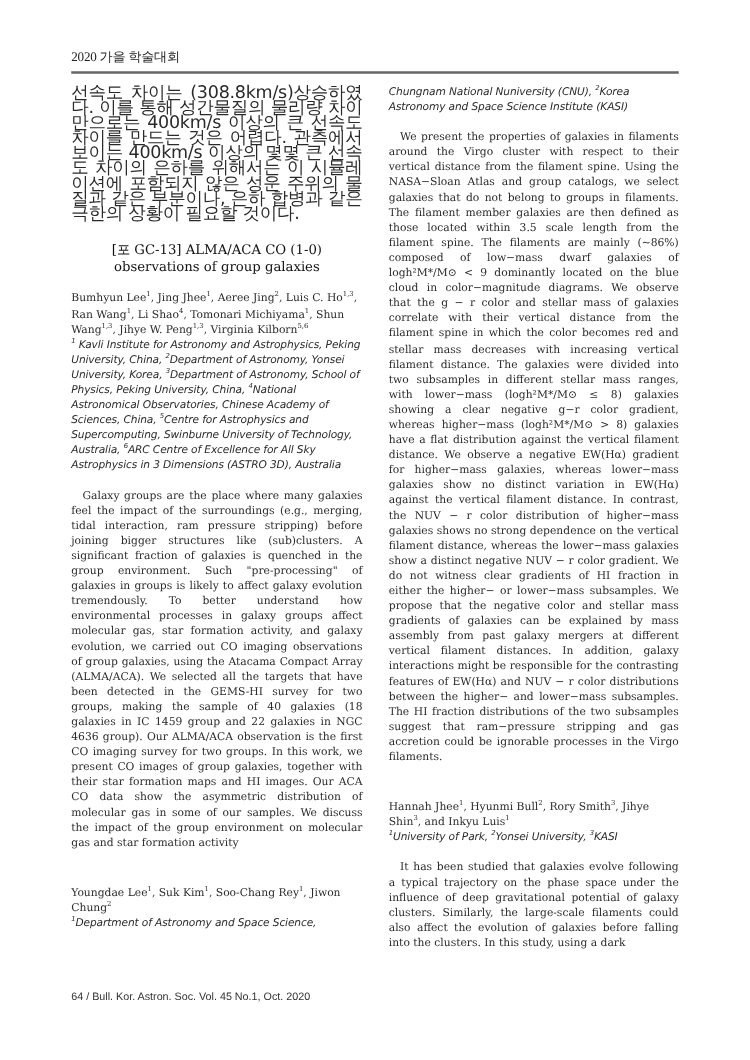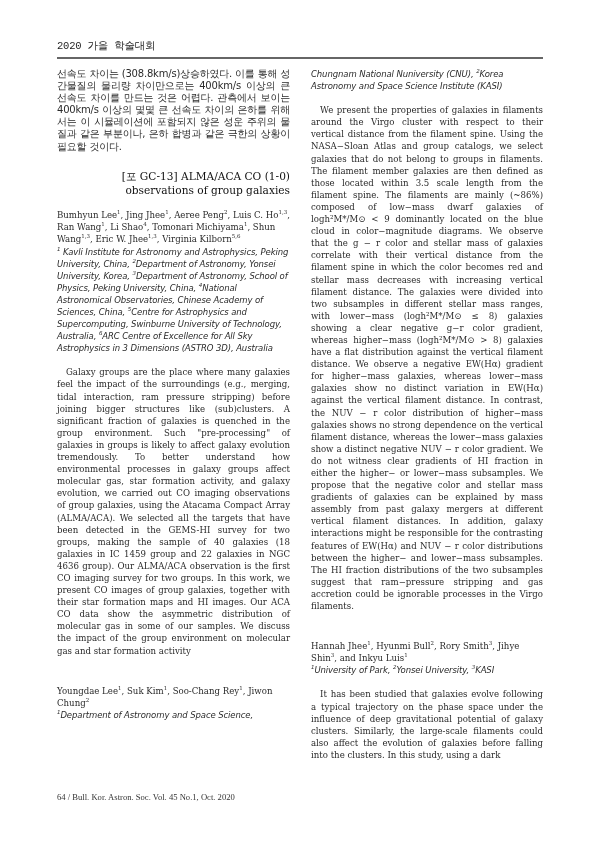--- a/index.html
+++ b/index.html
@@ -1,58 +1,58 @@
 <!DOCTYPE html>
 <html><head>
 <meta charset="utf-8">
 <style>
   html, body { margin: 0; padding: 0; background: #ffffff; }
   body { width: 600px; height: 848px; position: relative; overflow: hidden; color: #222; }
   .page { position: absolute; left: 0; top: 0; width: 600px; height: 848px; background: #fff; }
-  .running-head { position: absolute; left: 57px; top: 39px; font-family: Liberation Mono, monospace; font-size: 10.5px; color: #222; letter-spacing: -0.2px; }
+  .running-head { position: absolute; left: 57px; top: 39px; font-family: Liberation Serif, serif; font-size: 10.5px; color: #222; letter-spacing: -0.2px; }
   .head-rule { position: absolute; left: 57px; top: 57px; width: 486px; height: 2px; background: #666; }
   .col { position: absolute; top: 68px; width: 233px; font-family: "DejaVu Serif", serif; font-size: 8.6px; line-height: 12.1px; color: #2a2a2a; }
   .col.left { left: 57px; }
   .col.right { left: 311px; width: 232px; }
   p { margin: 0; text-align: justify; }
-  .ko { font-family: "DejaVu Sans", sans-serif; font-size: 10px; letter-spacing: -0.2px; }
-  .title { font-family: "DejaVu Serif", serif; font-size: 10.6px; line-height: 14.3px; color: #111; text-align: right; }
+  .ko { font-family: "DejaVu Sans", sans-serif; font-size: 14px; letter-spacing: -0.2px; }
+  .title { font-family: "DejaVu Serif", serif; font-size: 10.6px; line-height: 14.3px; color: #111; text-align: center; }
   .authors { text-align: left; }
   .affil { font-style: italic; font-family: "DejaVu Sans", sans-serif; font-size: 8.5px; text-align: left; letter-spacing: -0.1px; }
   .abstract { text-indent: 9px; }
   .gap-s { height: 12px; }
   .gap-l { height: 16px; }
   sup { font-size: 5.5px; vertical-align: super; line-height: 0; }
-  .footer { position: absolute; left: 57px; top: 792px; font-family: Liberation Serif, serif; font-size: 8.6px; color: #333; text-align: right; }
+  .footer { position: absolute; left: 57px; top: 792px; font-family: Liberation Sans, sans-serif; font-size: 8.6px; color: #333; text-align: right; }
 </style>
 </head>
 <body>
 
 <div class="page">
 
   <div class="running-head">2020 가을 학술대회</div>
   <div class="head-rule"></div>
 
   <div class="col left">
     <p class="ko">선속도 차이는 (308.8km/s)상승하였다. 이를 통해 성간물질의 물리량 차이만으로는 400km/s 이상의 큰 선속도 차이를 만드는 것은 어렵다. 관측에서 보이는 400km/s 이상의 몇몇 큰 선속도 차이의 은하를 위해서는 이 시뮬레이션에 포함되지 않은 성운 주위의 물질과 같은 부분이나, 은하 합병과 같은 극한의 상황이 필요할 것이다.</p>
 
     <div class="gap-l"></div>
     <p class="title">[포 GC-13] ALMA/ACA CO (1-0) observations of group galaxies</p>
     <div class="gap-s"></div>
 
     <p class="authors">
       <span>Bumhyun Lee</span><sup>1</sup>,
       <span>Jing Jhee</span><sup>1</sup>,
-      <span>Aeree Peng</span><sup>2</sup>,
+      <span>Aeree Jing</span><sup>2</sup>,
       <span>Luis C. Ho</span><sup>1,3</sup>,
       <span>Ran Wang</span><sup>1</sup>,
       <span>Li Shao</span><sup>4</sup>,
       <span>Tomonari Michiyama</span><sup>1</sup>,
       <span>Shun Wang</span><sup>1,3</sup>,
-      <span>Eric W. Jhee</span><sup>1,3</sup>,
+      <span>Jihye W. Peng</span><sup>1,3</sup>,
       <span>Virginia Kilborn</span><sup>5,6</sup>
     </p>
     <p class="affil">
       <sup>1</sup> <span>Kavli Institute for Astronomy and Astrophysics, Peking University, China,</span>
       <sup>2</sup><span>Department of Astronomy, Yonsei University, Korea,</span>
       <sup>3</sup><span>Department of Astronomy, School of Physics, Peking University, China,</span>
       <sup>4</sup><span>National Astronomical Observatories, Chinese Academy of Sciences, China,</span>
       <sup>5</sup><span>Centre for Astrophysics and Supercomputing, Swinburne University of Technology, Australia,</span>
       <sup>6</sup><span>ARC Centre of Excellence for All Sky Astrophysics in 3 Dimensions (ASTRO 3D), Australia</span>
     </p>

